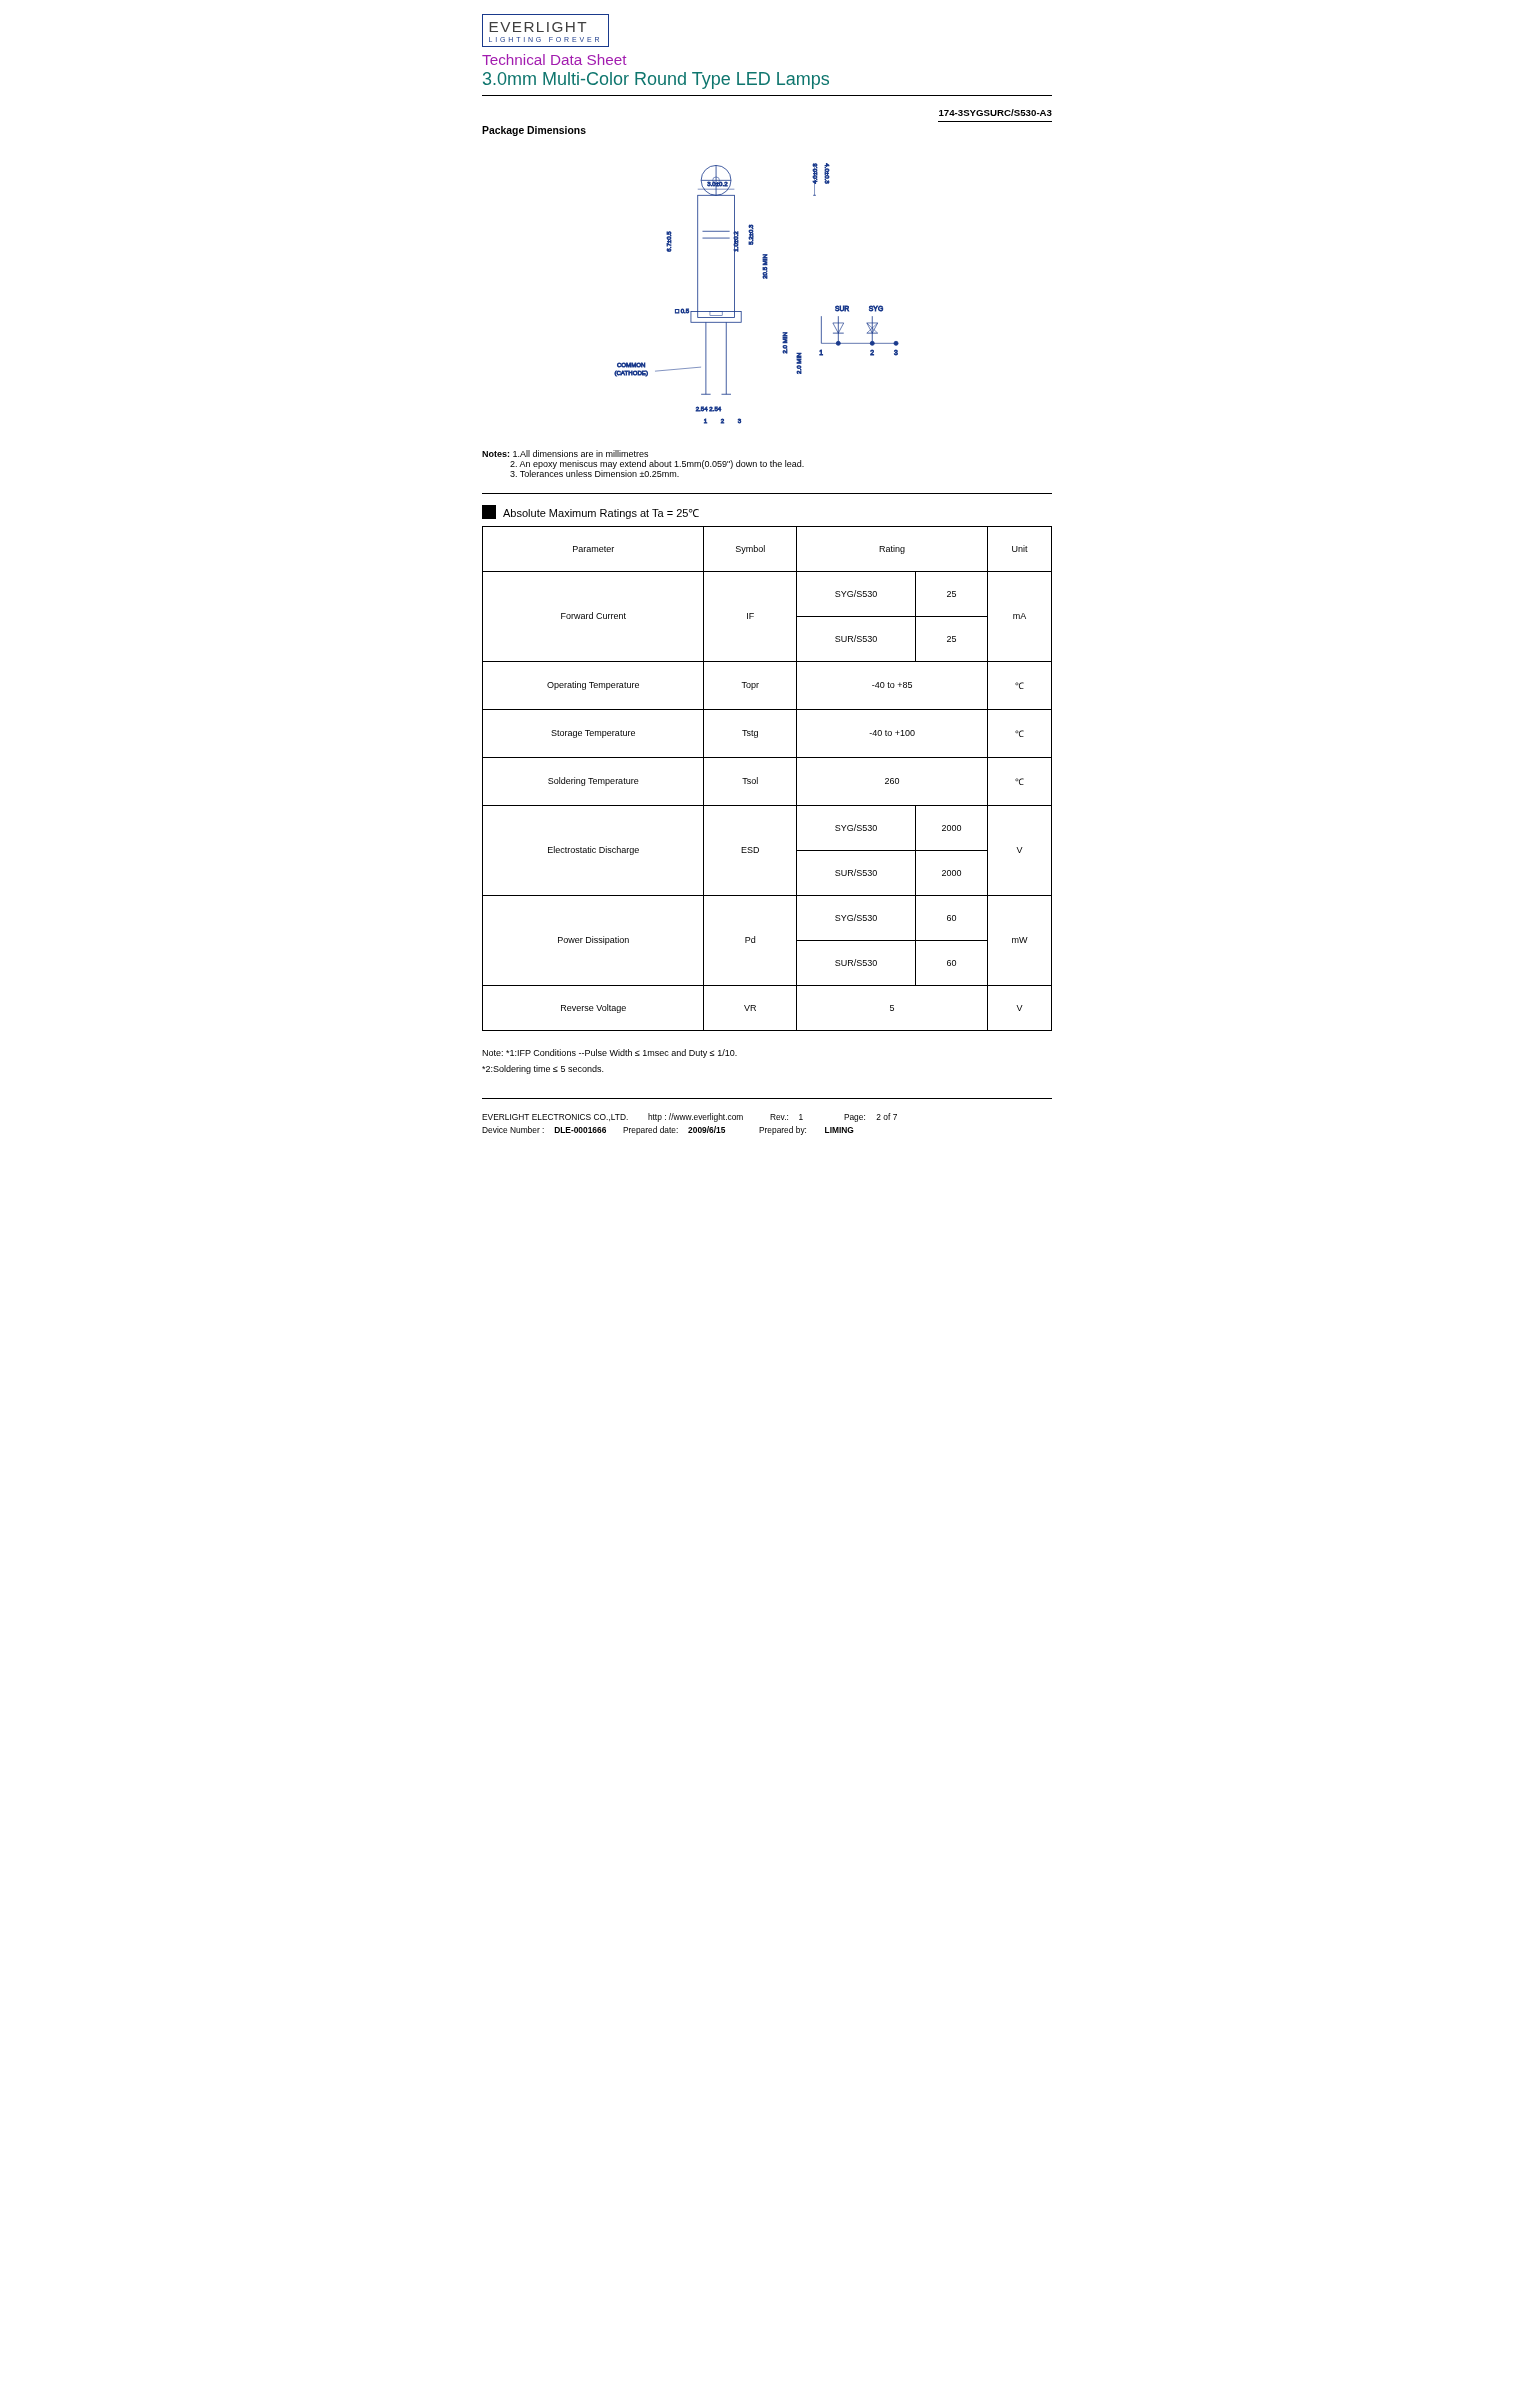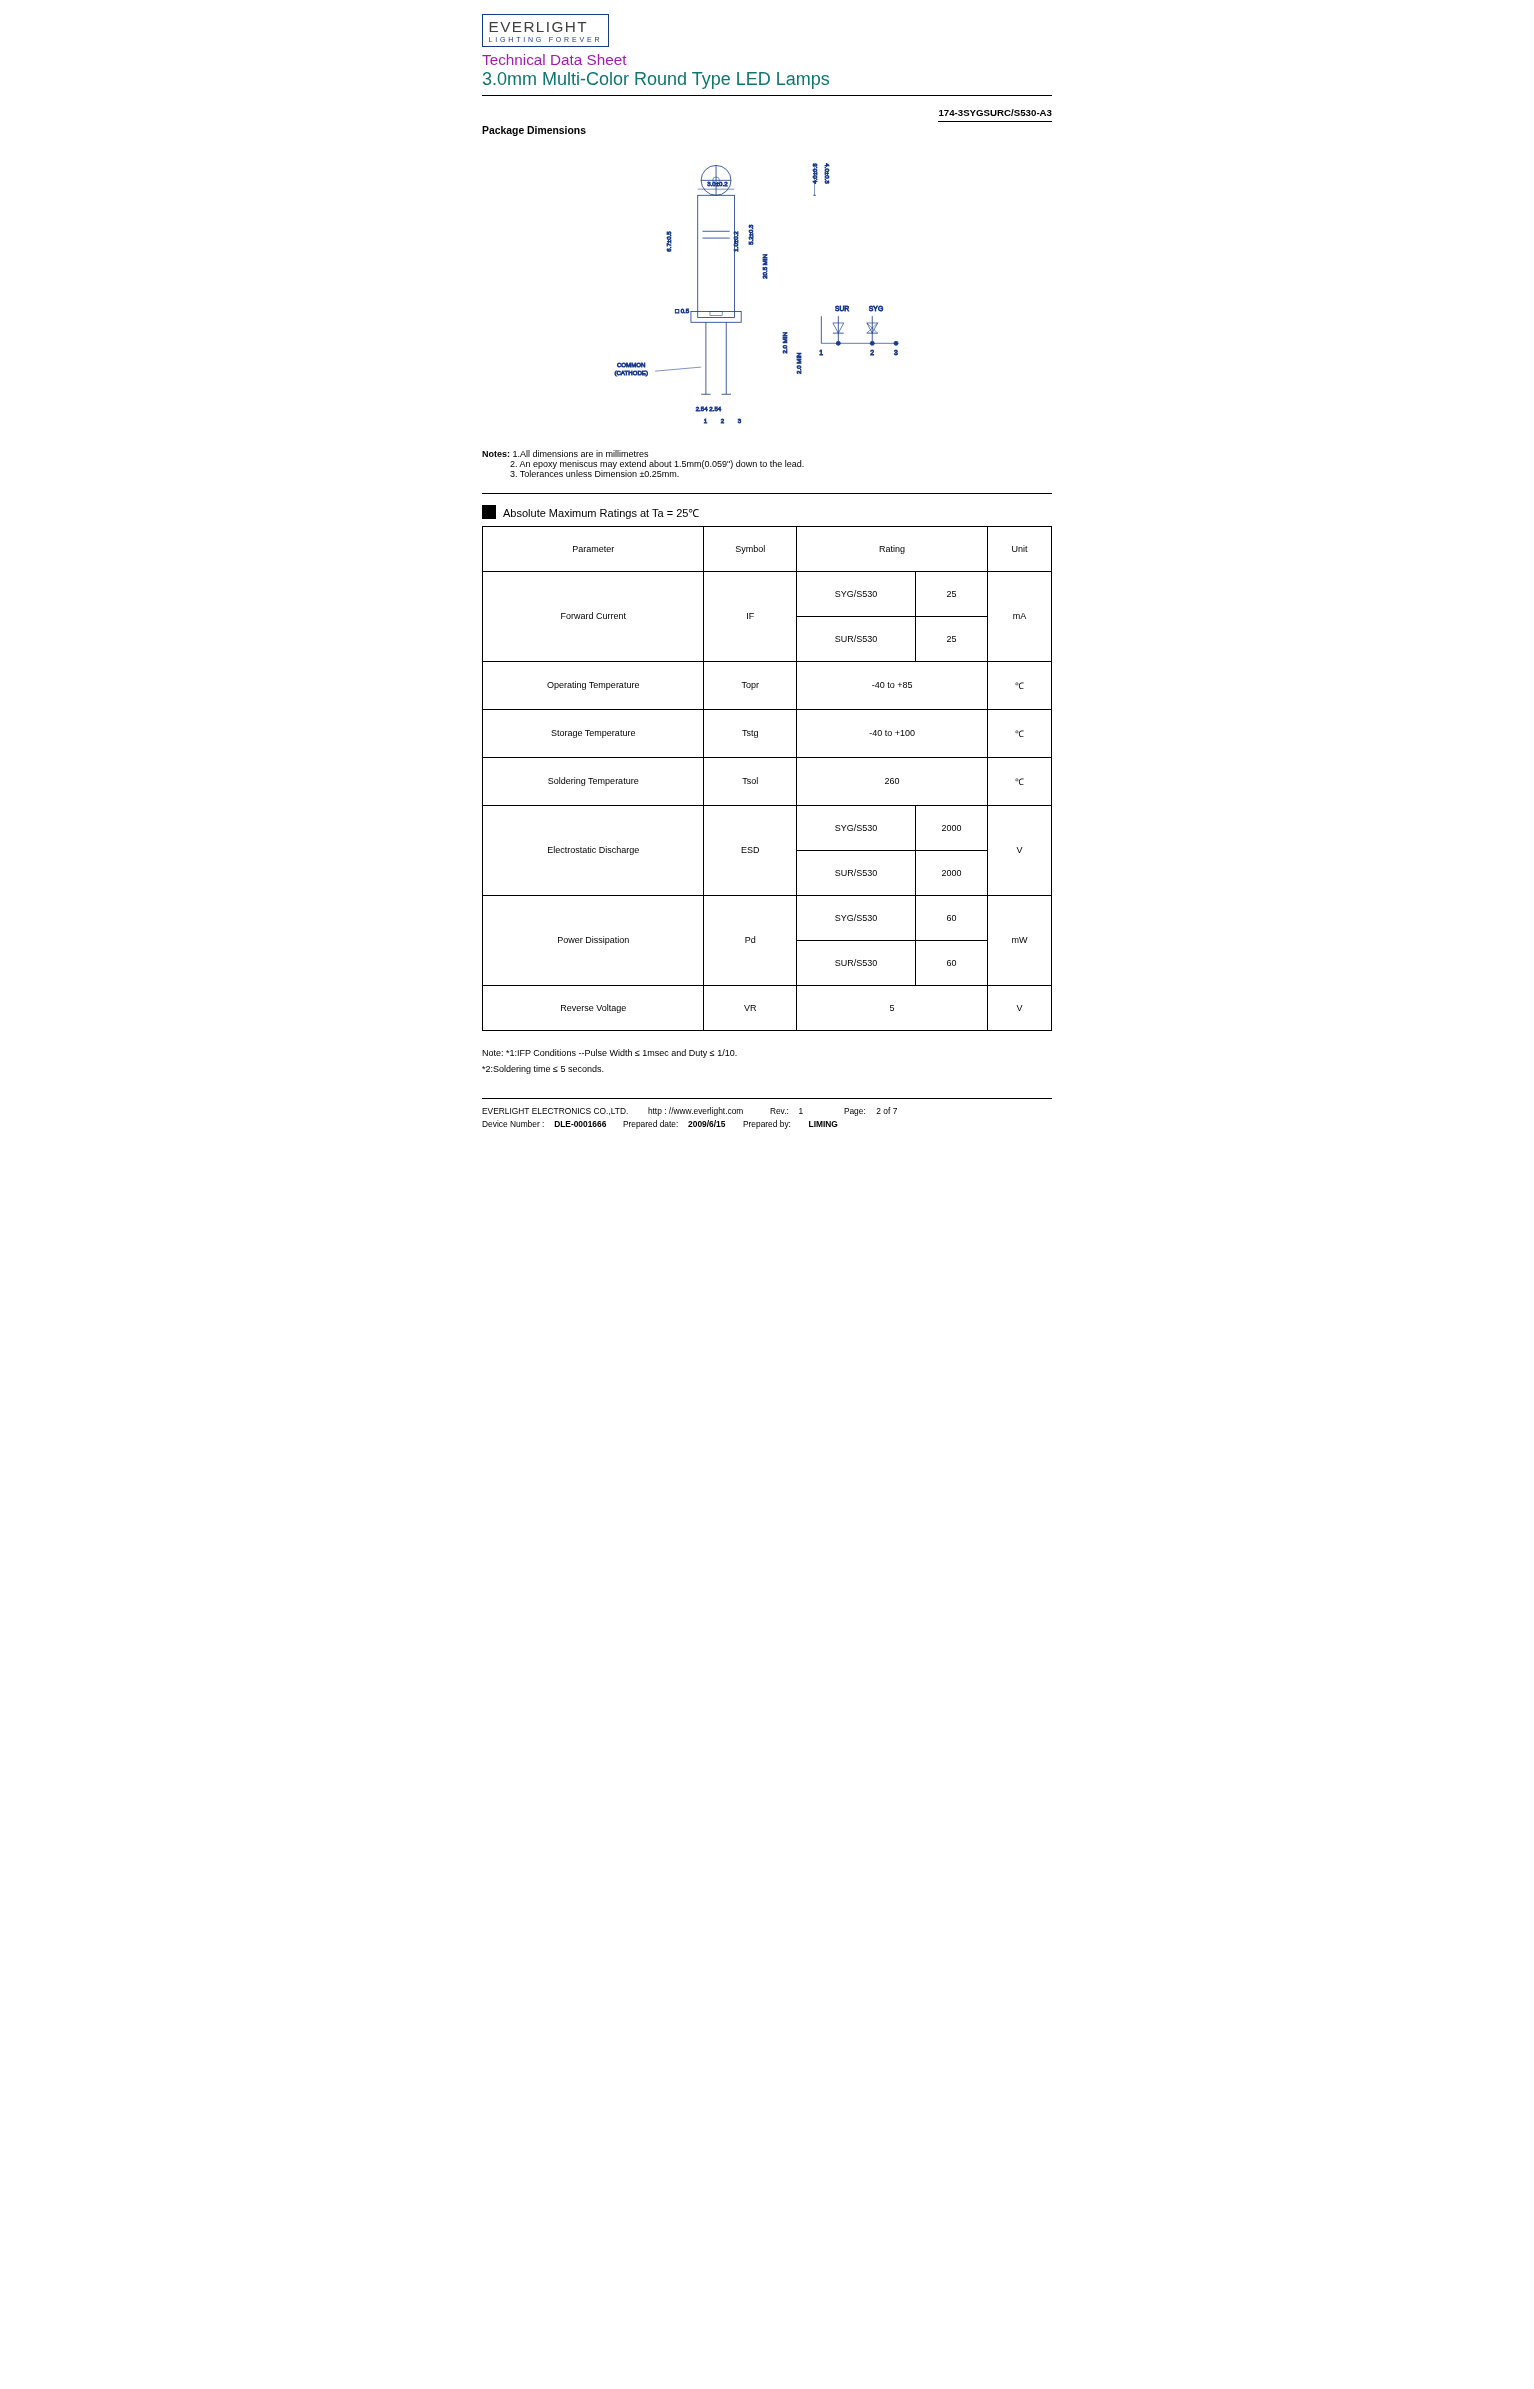--- a/index.html
+++ b/index.html
@@ -138,21 +138,21 @@
     
     .footer-note {
       font-size: 9px;
       margin: 11px 0 21px 0;
       line-height: 1.8;
     }
 
     
     .page-footer {
       border-top: 1.4px solid #000;
-      padding-top: 7px;
+      padding-top: 13px;
       display: flex;
       justify-content: space-between;
       align-items: flex-start;
       font-size: 8.4px;
     }
     .footer-col {
       display: flex;
       flex-direction: column;
       gap: 2.8px;
     }
@@ -385,18 +385,18 @@
       <span style="margin-left:21px;">Rev.:</span>
       <span style="margin-left:4.2px;">1</span>
       <span style="margin-left:35px;">Page:</span>
       <span style="margin-left:5px;">2  of  7</span>
     </div>
     <div class="footer-row">
       <span>Device  Number :</span>
       <span class="footer-value" style="margin-left:4.2px;">DLE-0001666</span>
       <span style="margin-left:11px;">Prepared date:</span>
       <span class="footer-value" style="margin-left:4.2px;">2009/6/15</span>
-      <span style="margin-left:12px;">Prepared by:</span>
+      <span style="margin-left:28px;">Prepared by:</span>
       <span class="footer-value" style="margin-left:12px;">LIMING</span>
     </div>
   </div>
 </div>
 
 
 </body></html>

